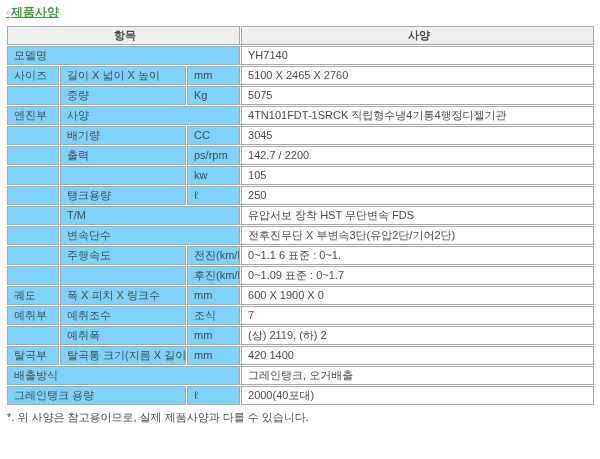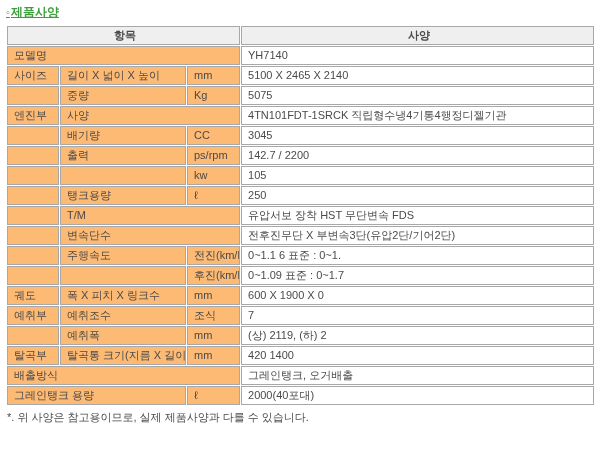--- a/index.html
+++ b/index.html
@@ -40,21 +40,21 @@
     white-space:nowrap;
     text-align:left;
     font-weight:normal;
     color:#4a4a4a;
   }
   .spec-table th{
     background:#efefef;
     text-align:center;
     font-weight:bold;
   }
-  .spec-table td.lab{background:#fdba74;}
+  .spec-table td.lab{background:#7dd3fc;}
   .spec-table td.spec{background:#ffffff;}
   .footnote{
     font-size:11px;
     color:#4a4a4a;
     margin:4px 0 0 1px;
     letter-spacing:0px;
   }
 </style>
 </head>
 <body>
@@ -80,21 +80,21 @@
 
       <tr>
         <td class="lab" colspan="3">모델명</td>
         <td class="spec">YH7140</td>
       </tr>
 
       <tr>
         <td class="lab">사이즈</td>
         <td class="lab">길이 X 넓이 X 높이</td>
         <td class="lab">mm</td>
-        <td class="spec">5100 X 2465 X 2140</td>
+        <td class="spec">5100 X 2465 X 2760</td>
       </tr>
 
       <tr>
         <td class="lab"></td>
         <td class="lab">중량</td>
         <td class="lab">Kg</td>
         <td class="spec">5075</td>
       </tr>
 
       <tr>

